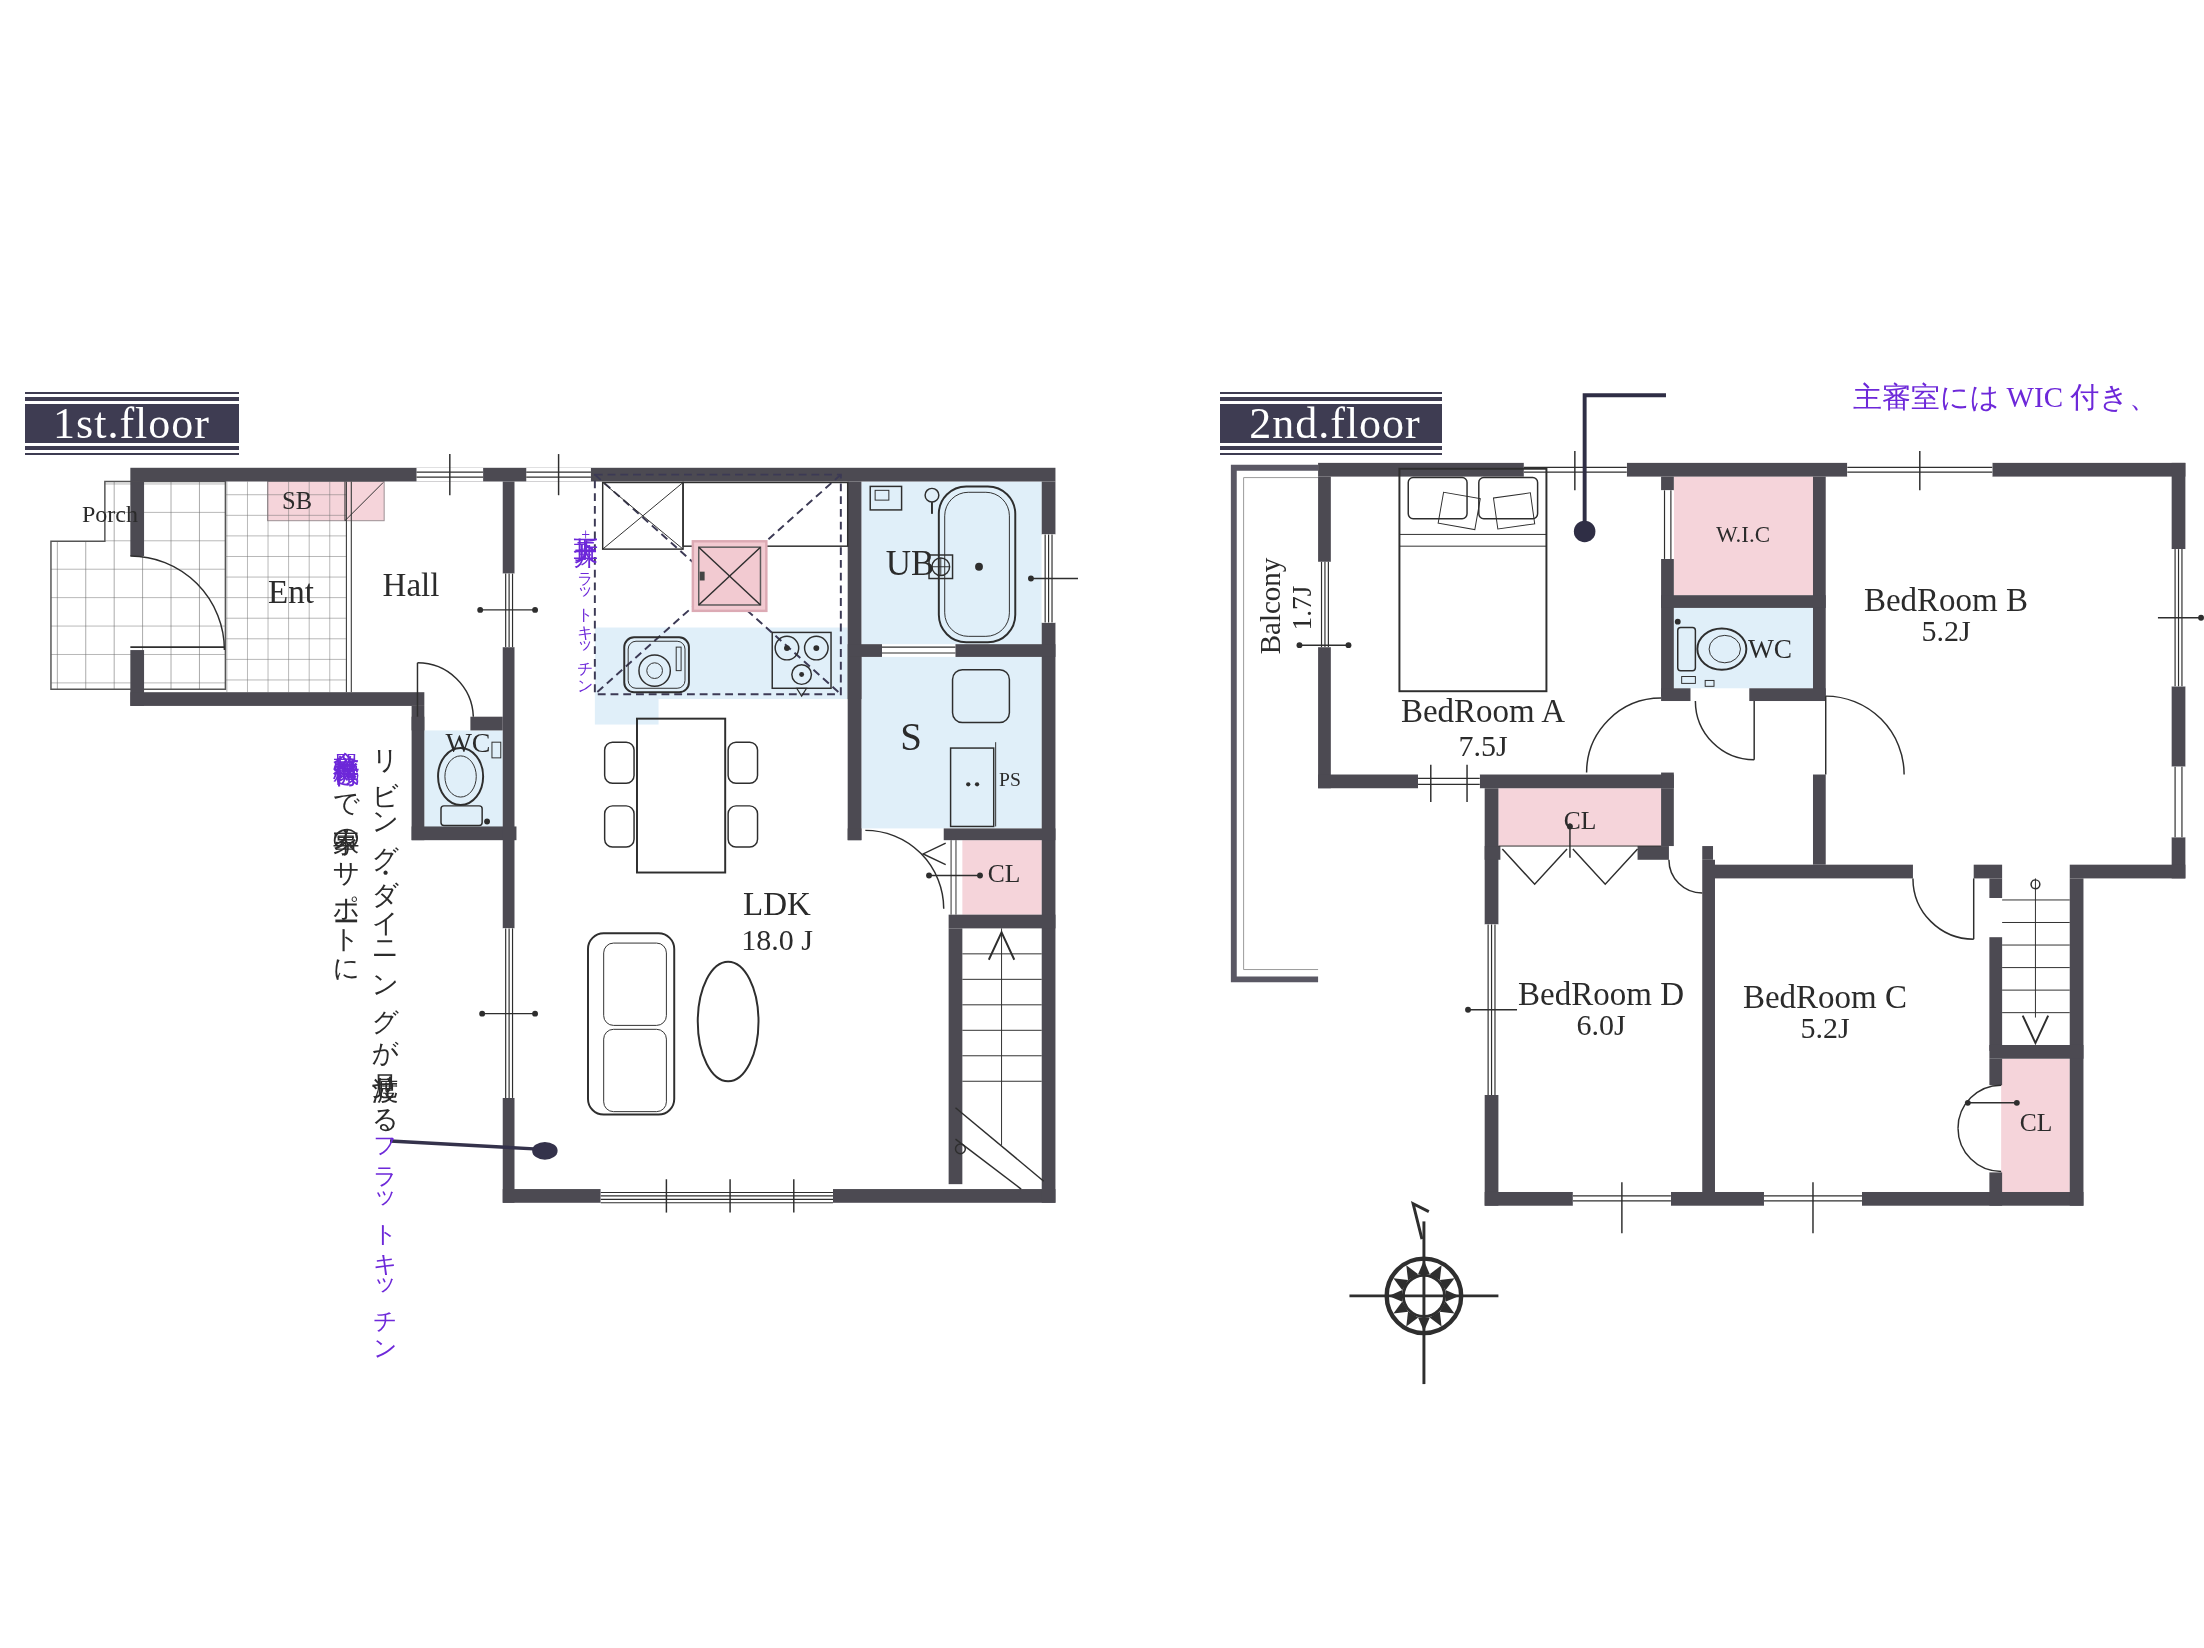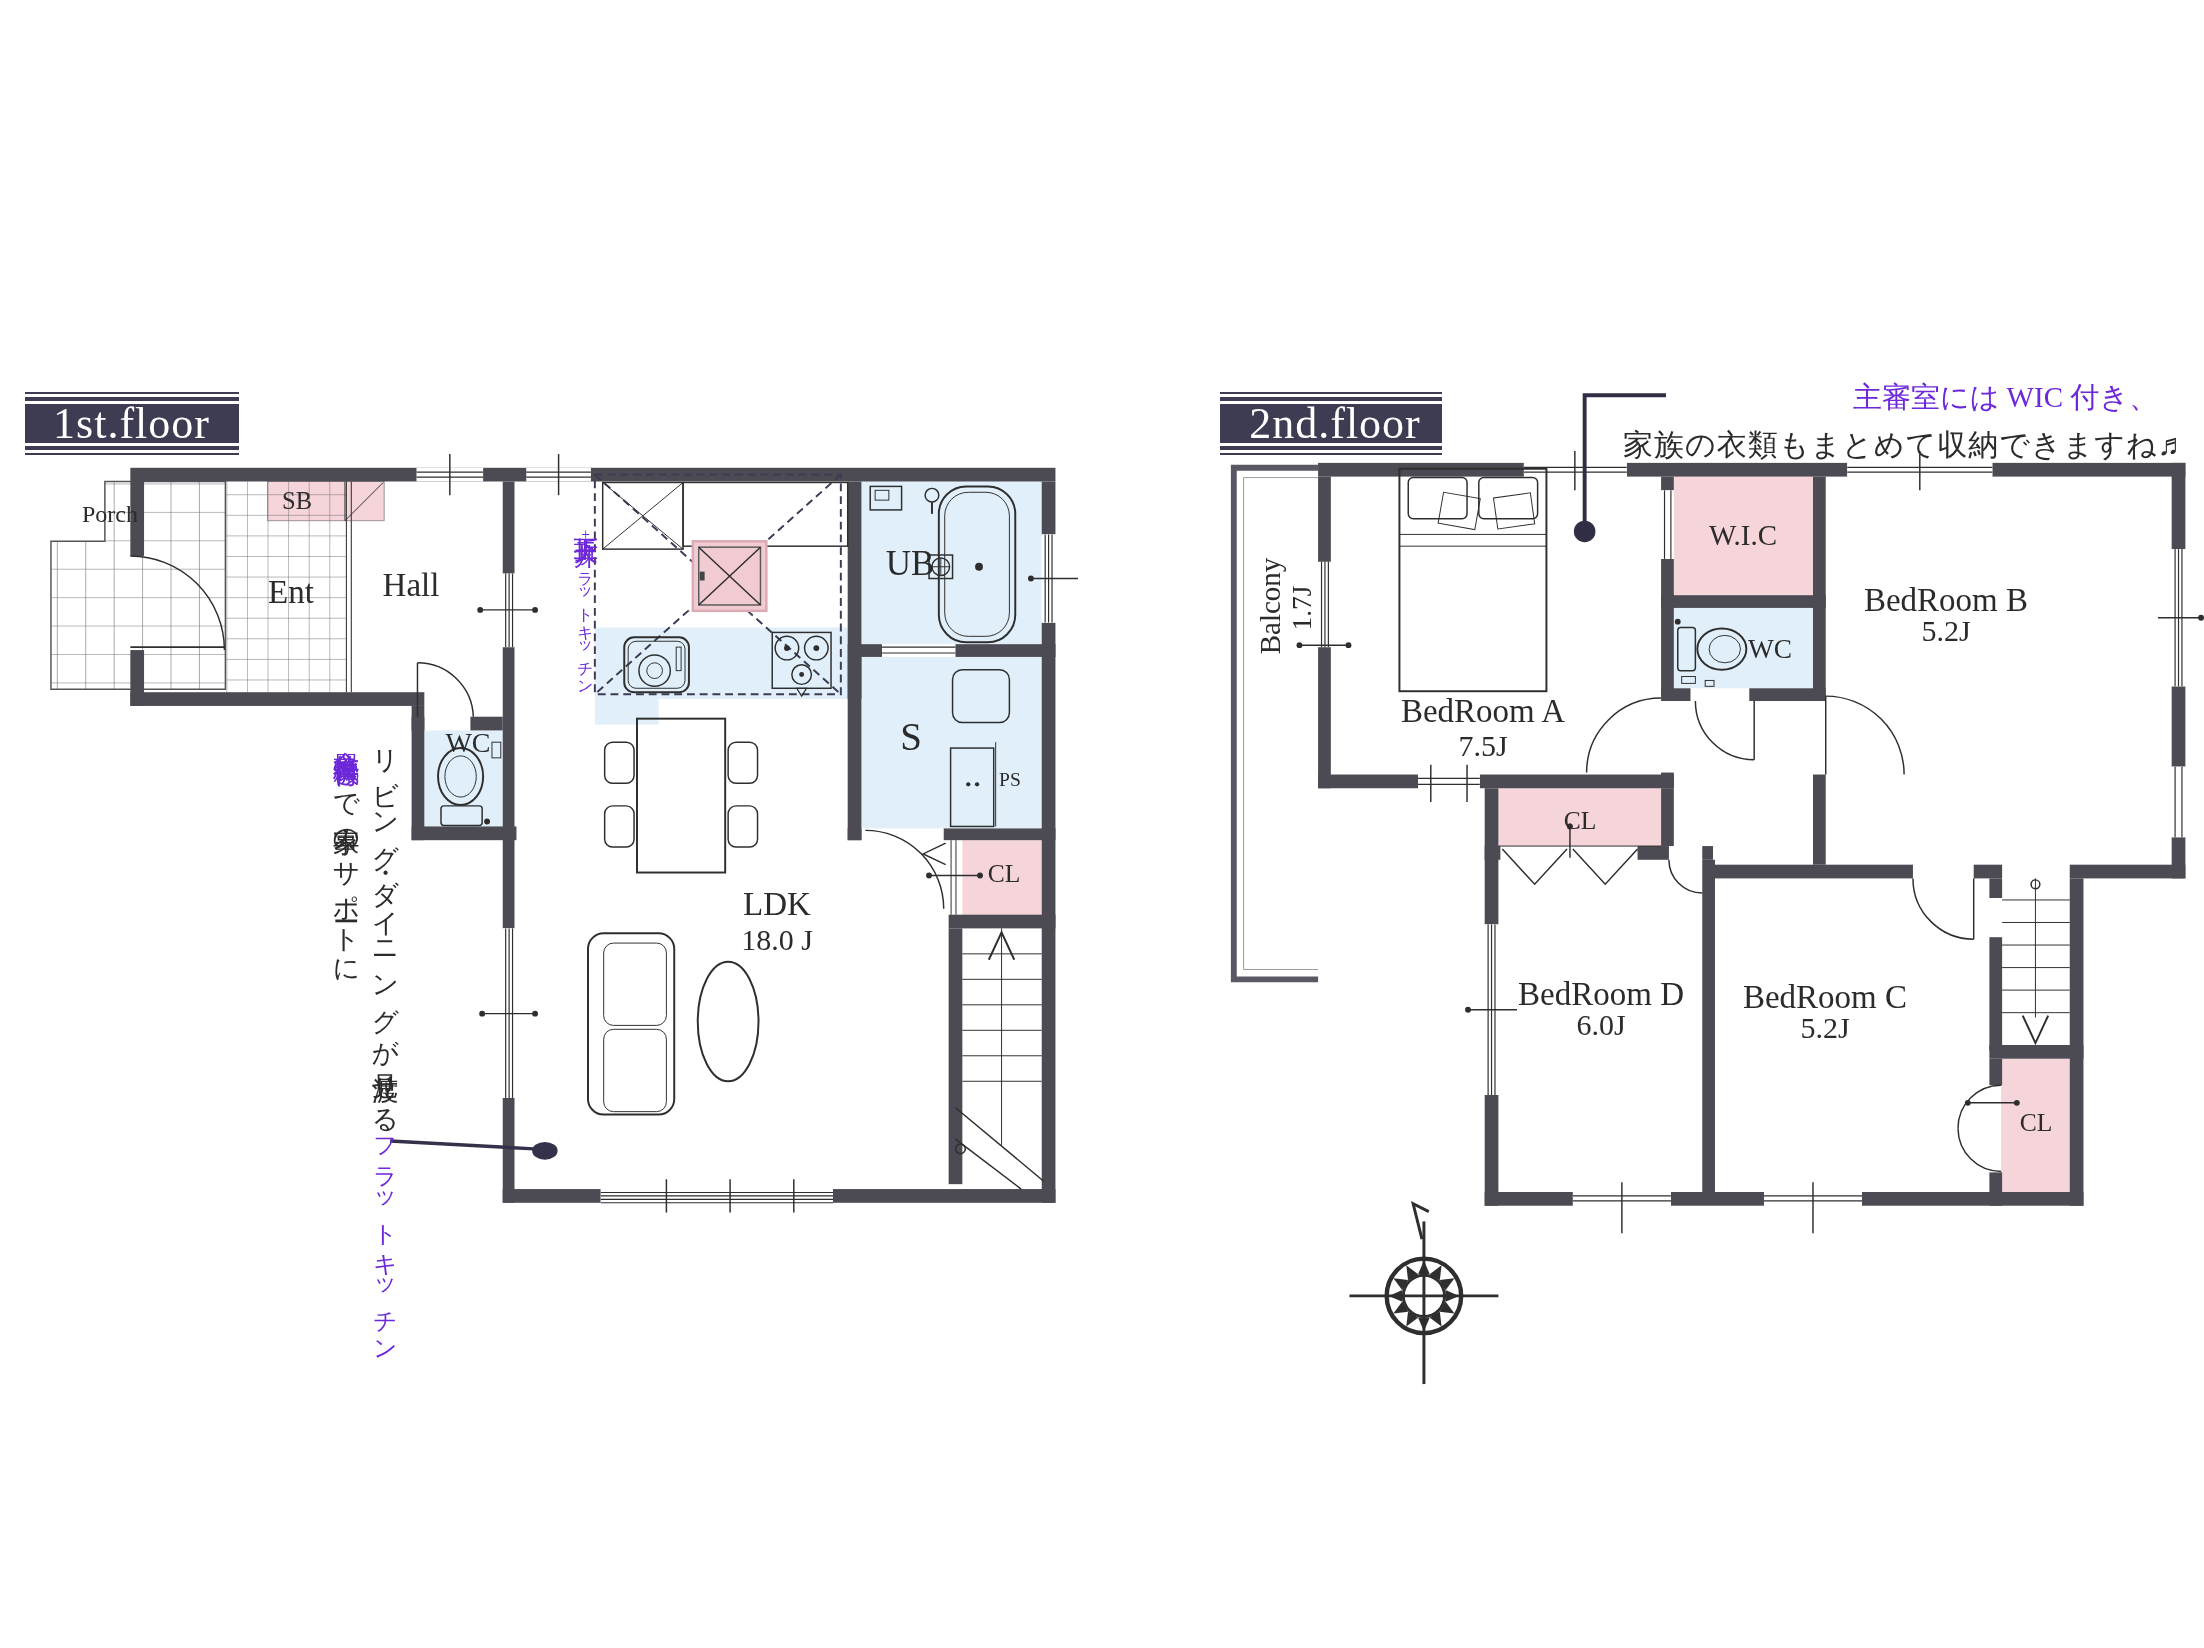--- a/index.html
+++ b/index.html
@@ -471,27 +471,26 @@
 </div>
 
 <div class="vtext" style="left:385px;top:730px;font-size:26.5px;">
   <span>リビング・ダイニングが見渡せる</span><span class="red" style="font-size:23.5px;">フラットキッチン</span>
 </div>
 <div class="vtext" style="left:346px;top:730px;font-size:26.5px;">
   <span class="red">食器乾燥機付き</span><span>で家事のサポートに</span>
 </div>
 
 <div class="note red" style="left:1853px;top:378px;font-size:29px;">主審室には WIC 付き、</div>
-<div class="note" style="left:1623px;top:425px;font-size:30px;letter-spacing:1px;">家族の衣類もまとめて収納できますね♬</div>
 
 <div class="rot" style="left:1270px;top:606px;font-size:29px;">Balcony</div>
 <div class="rot" style="left:1302px;top:608px;font-size:27.4px;">1.7J</div>
 <div class="lbl" style="left:1483px;top:711px;font-size:33px;">BedRoom A</div>
 <div class="lbl" style="left:1483px;top:746px;font-size:30px;">7.5J</div>
-<div class="lbl" style="left:1743px;top:535px;font-size:29px;">W.I.C</div>
+<div class="lbl" style="left:1743px;top:535px;font-size:23px;">W.I.C</div>
 <div class="lbl" style="left:1770px;top:649px;font-size:27.4px;">WC</div>
 <div class="lbl" style="left:1946px;top:600px;font-size:33px;">BedRoom B</div>
 <div class="lbl" style="left:1946px;top:631px;font-size:30px;">5.2J</div>
 <div class="lbl" style="left:1601px;top:994px;font-size:33px;">BedRoom D</div>
 <div class="lbl" style="left:1601px;top:1025px;font-size:30px;">6.0J</div>
 <div class="lbl" style="left:1825px;top:997px;font-size:33px;">BedRoom C</div>
 <div class="lbl" style="left:1825px;top:1028px;font-size:30px;">5.2J</div>
 <div class="lbl" style="left:1580px;top:821px;font-size:25.5px;">CL</div>
 <div class="lbl" style="left:2036px;top:1123px;font-size:25.5px;">CL</div>
 

